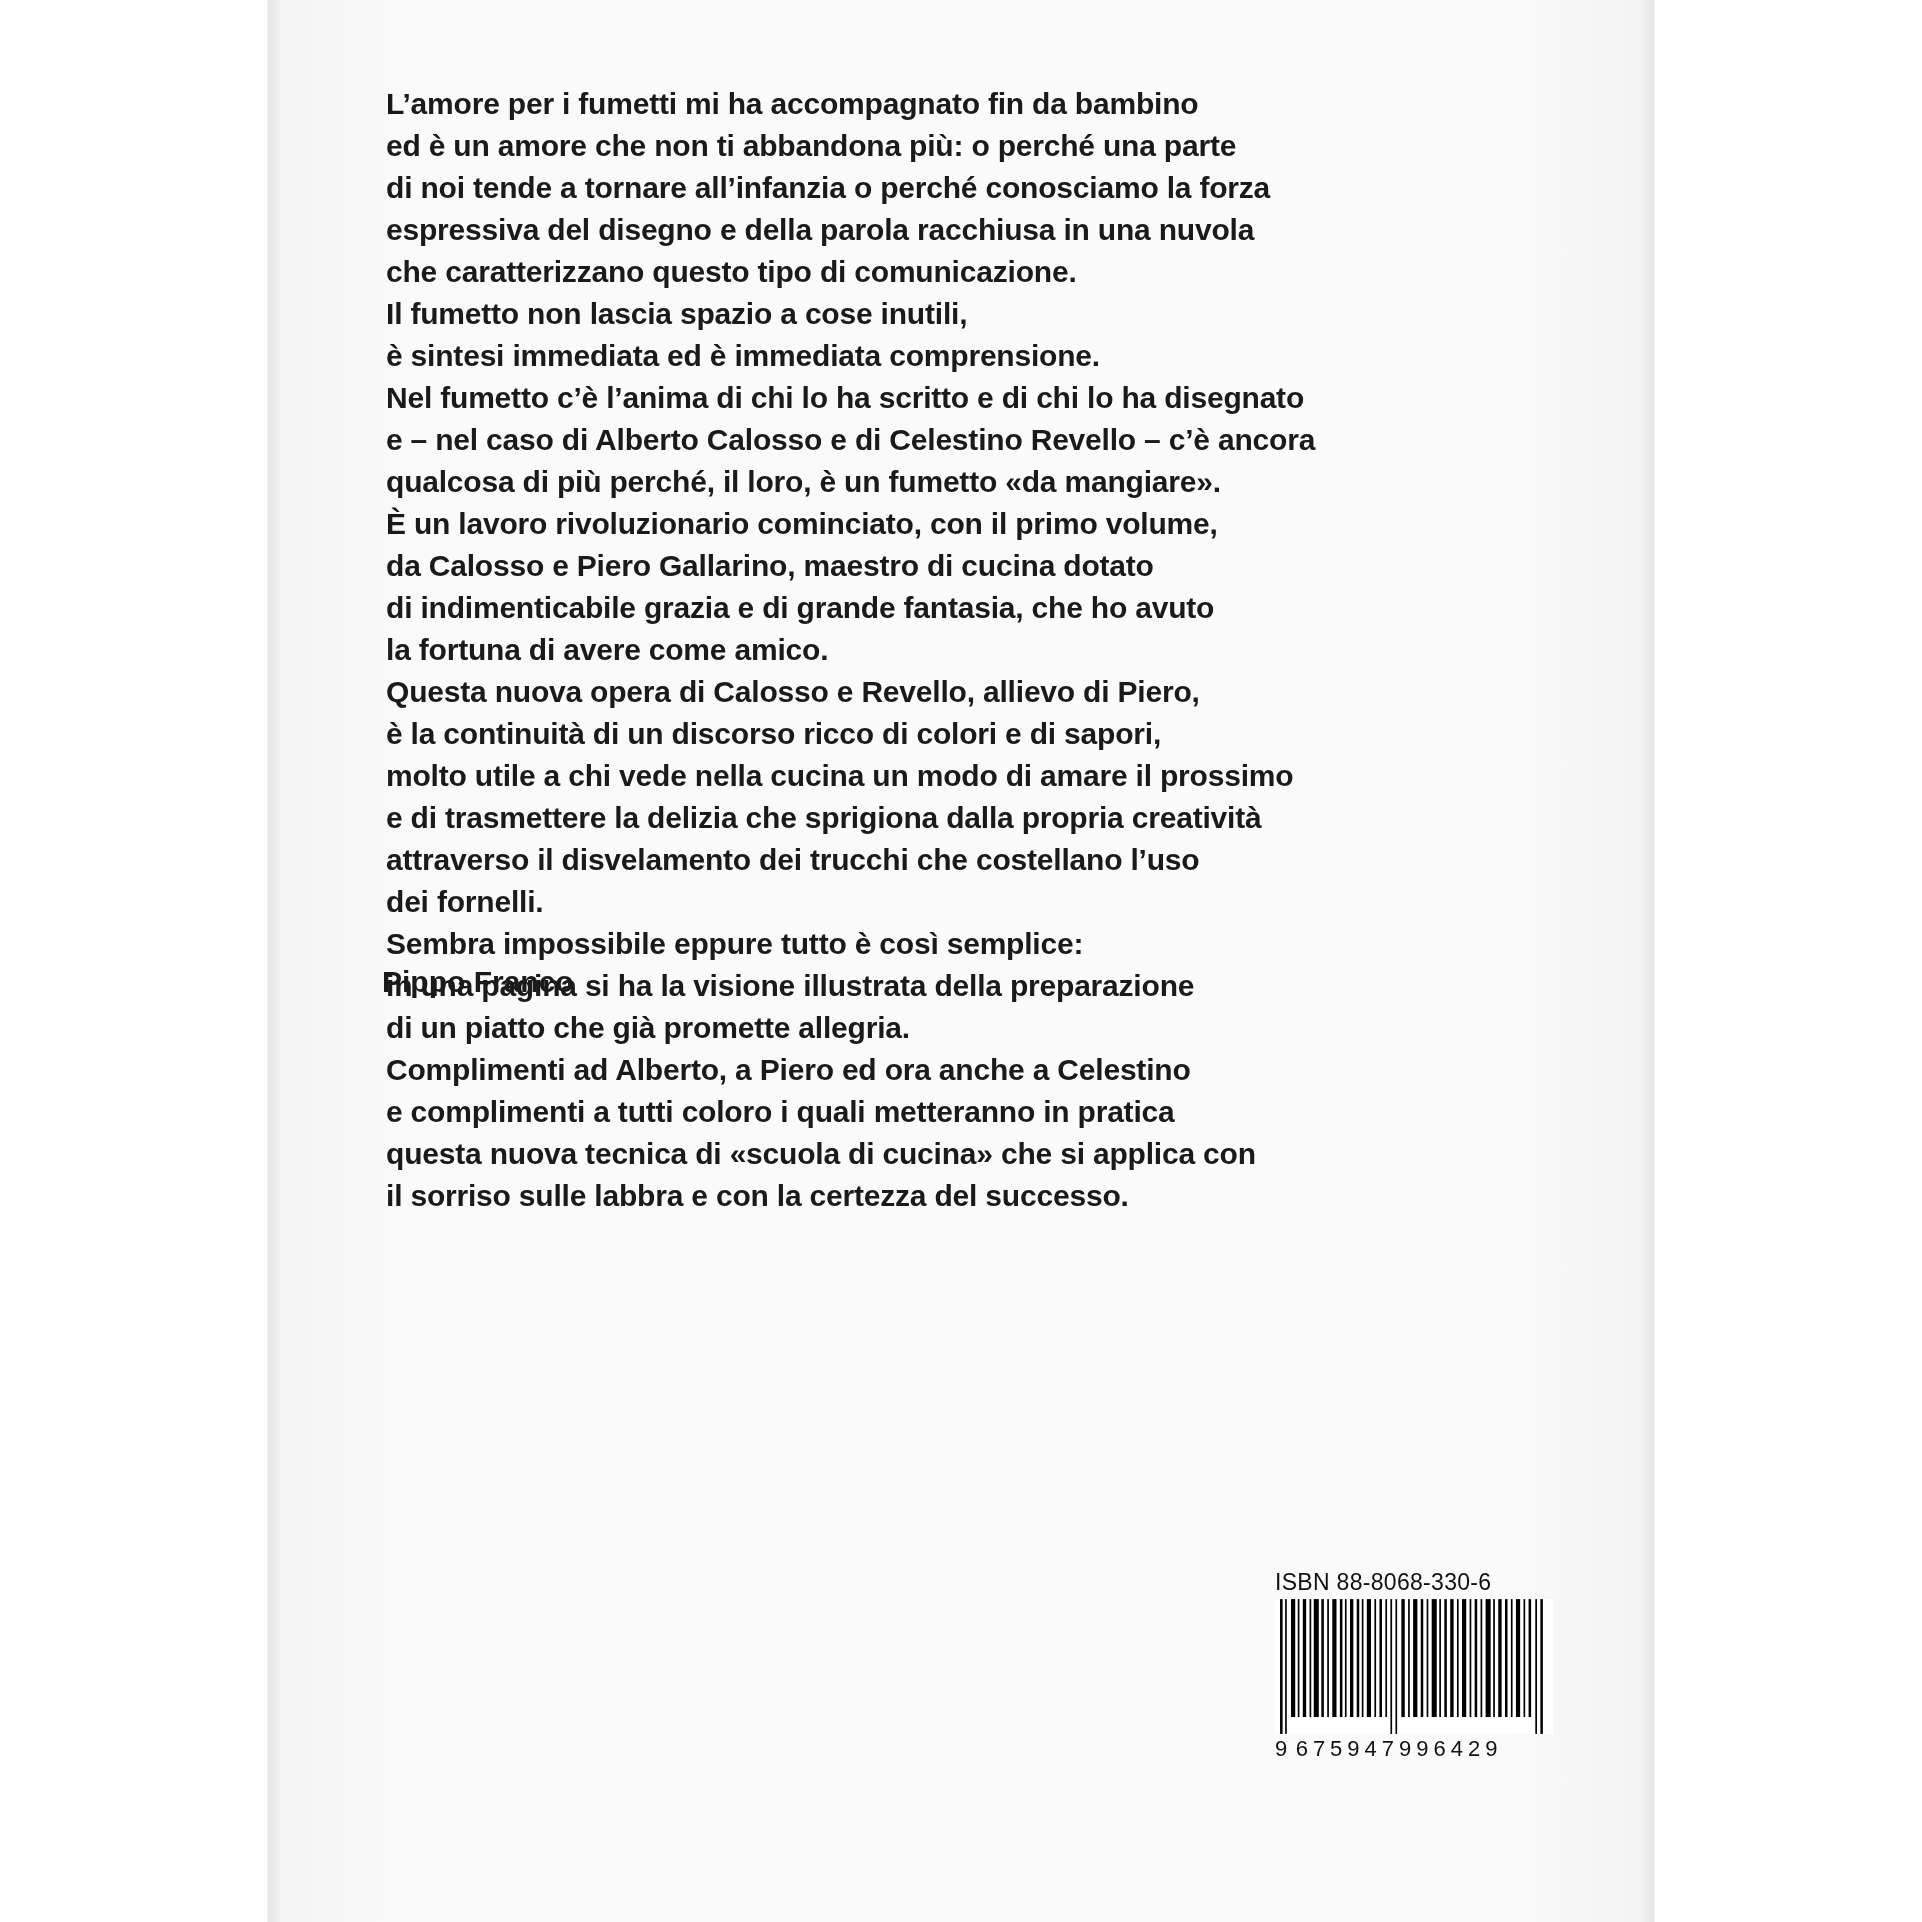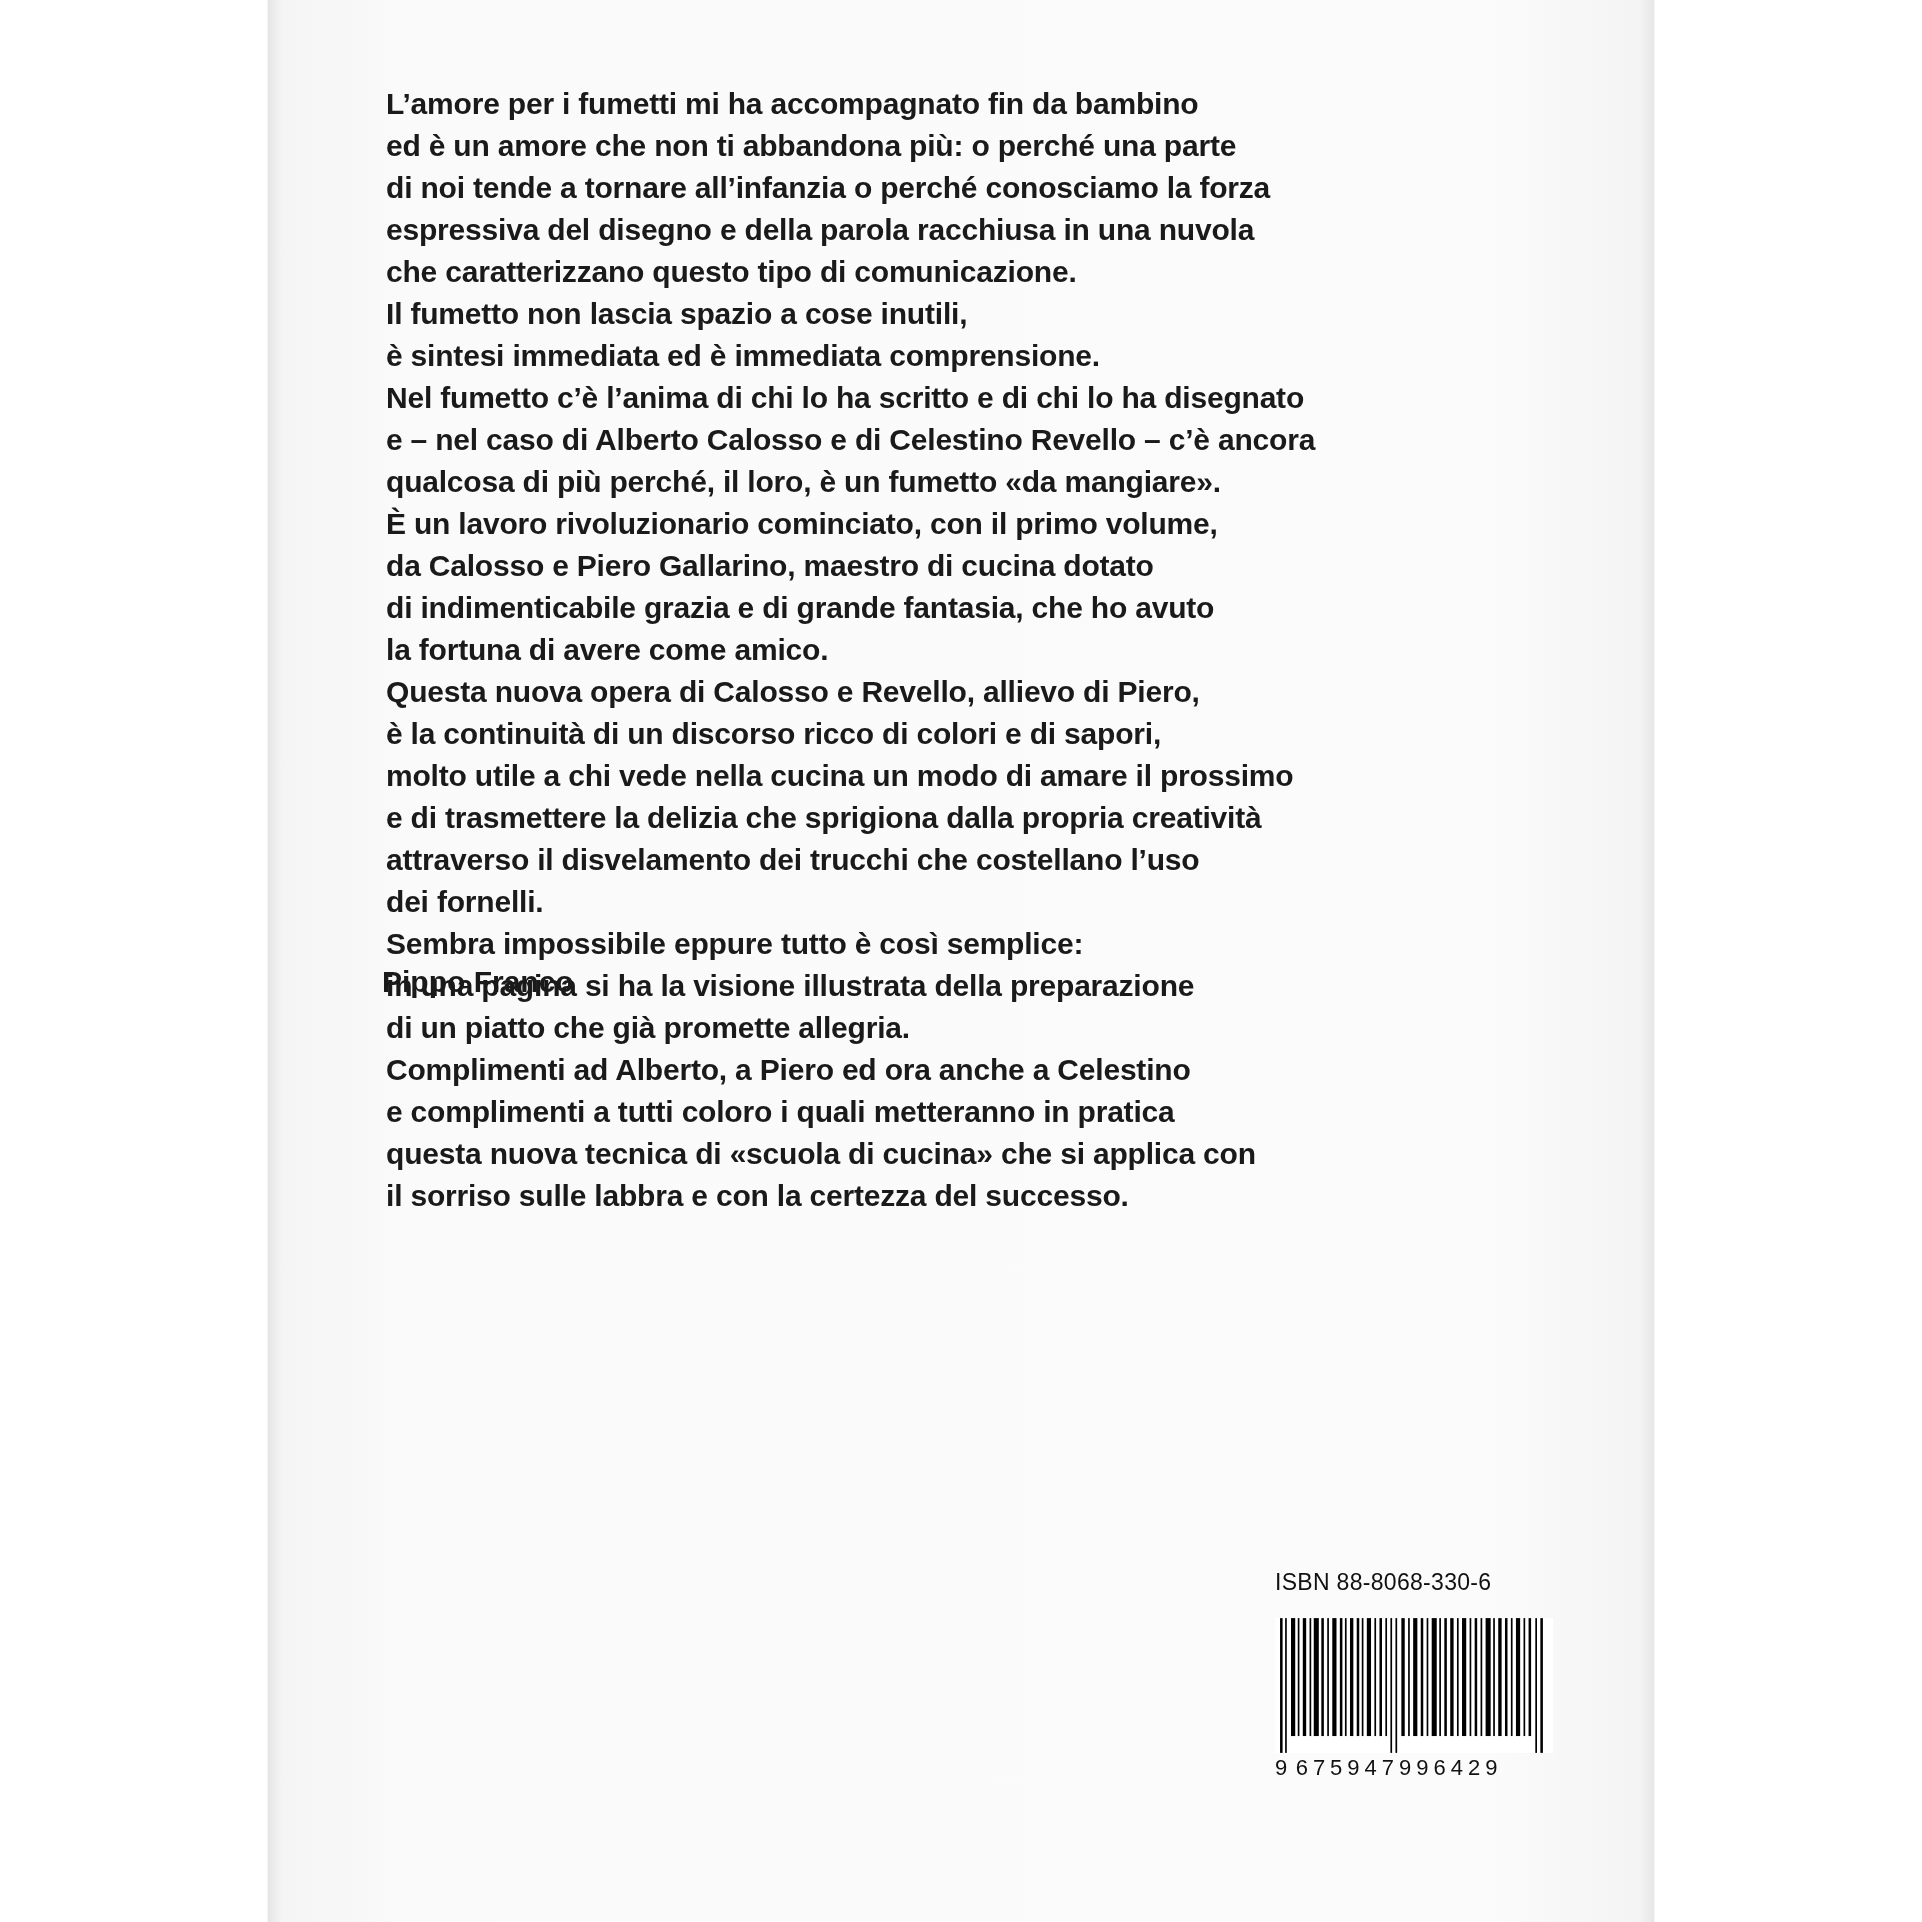--- a/index.html
+++ b/index.html
@@ -55,21 +55,21 @@
   .barcode-block {
     position: absolute;
     left: 1007px;
     top: 1569px;
     width: 278px;
   }
   .isbn-text {
     font-size: 23px;
     color: #111111;
     letter-spacing: 0.3px;
-    margin-bottom: 22px;
+    margin-bottom: 3px;
     font-family: "Liberation Sans", sans-serif;
   }
   .barcode {
     width: 278px;
     height: 135px;
     position: relative;
     background: #ffffff;
   }
   .barcode svg { display: block; }
   .barcode-digits {

